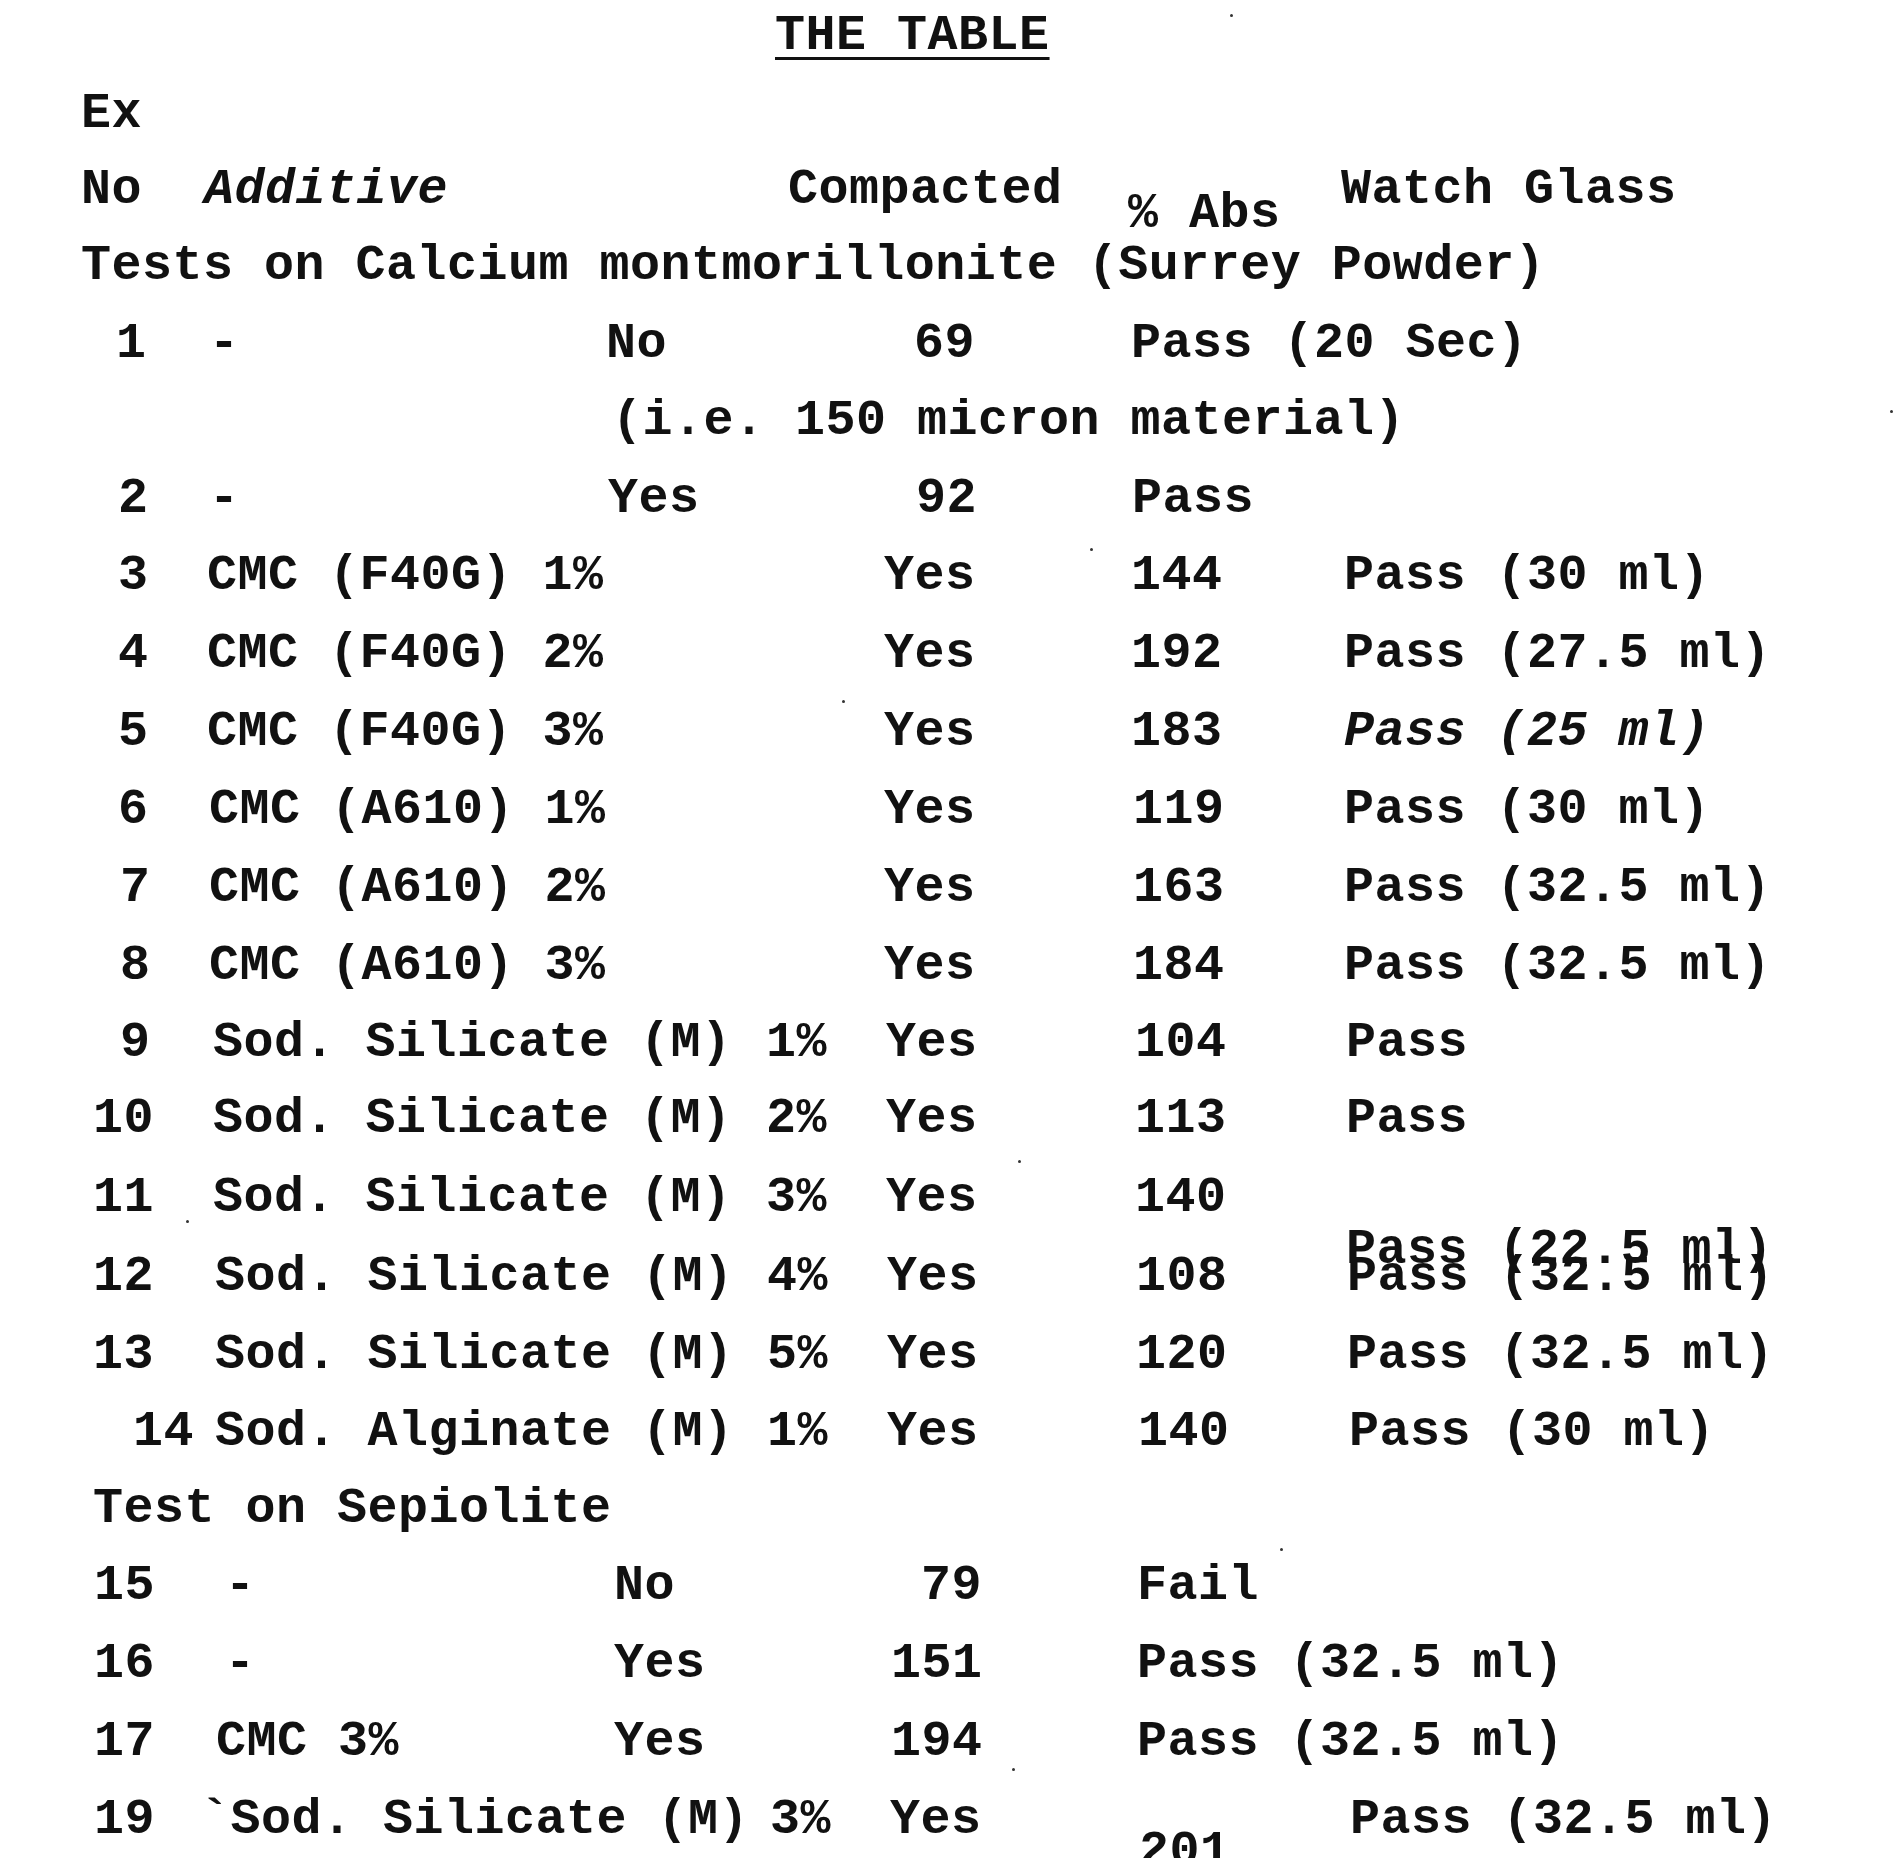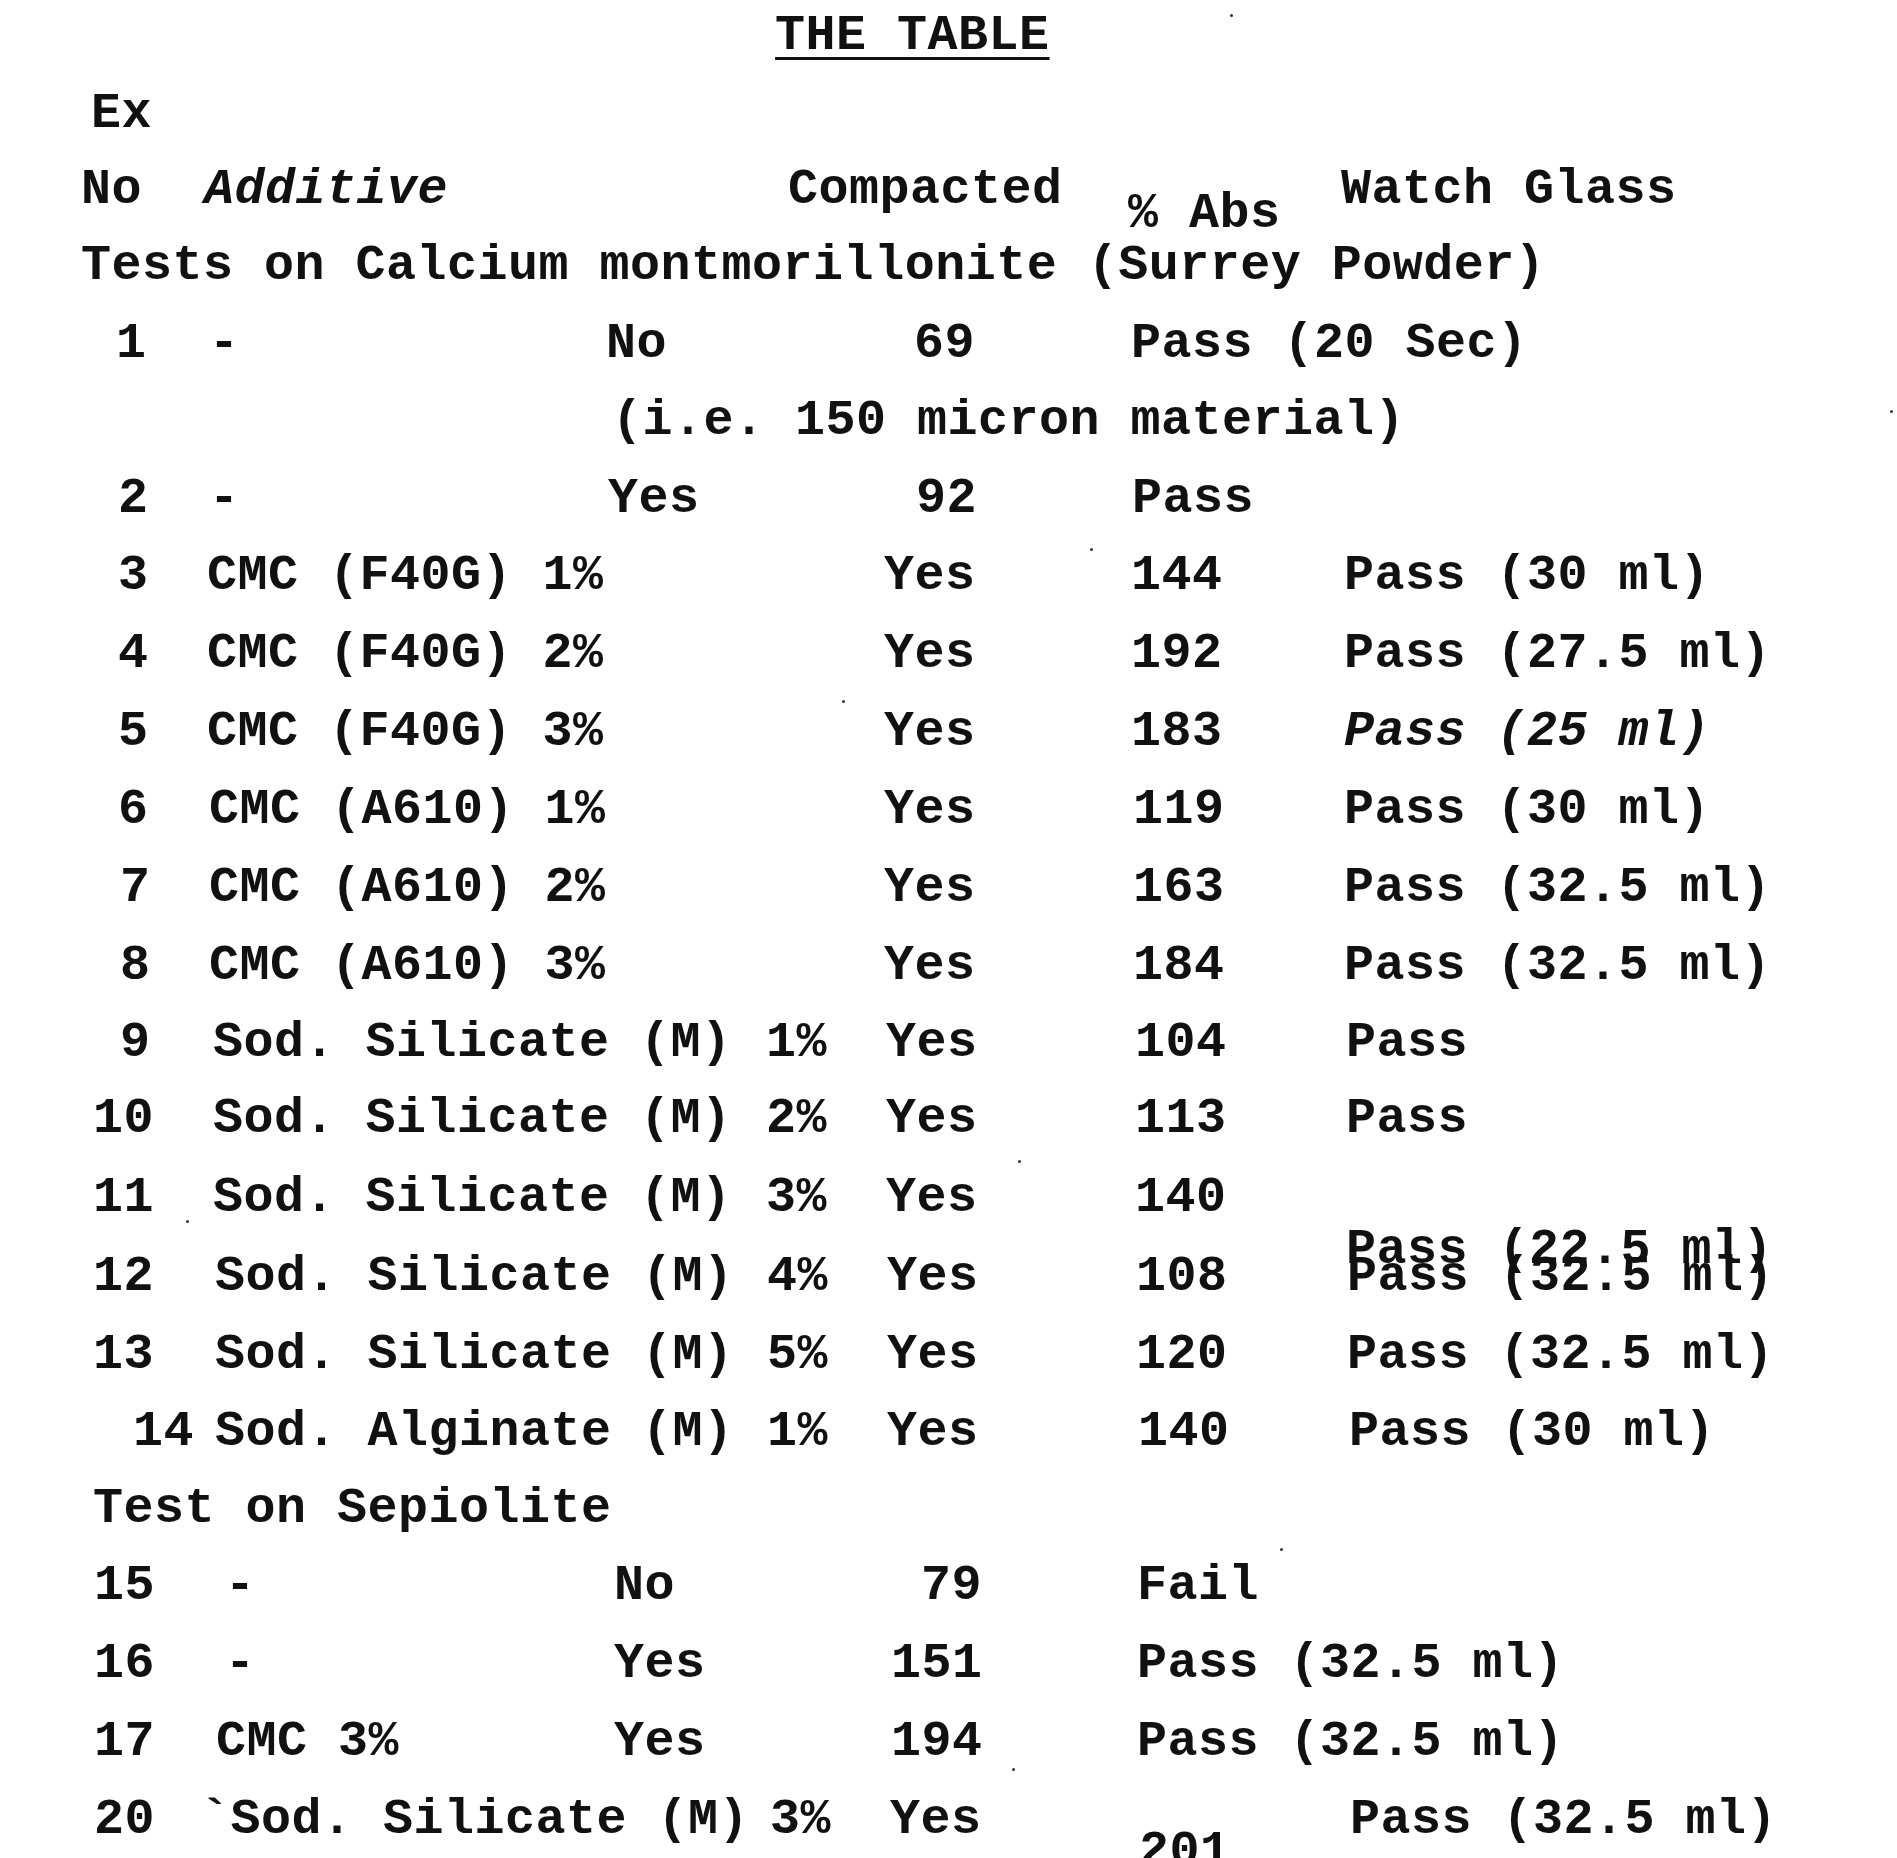--- a/index.html
+++ b/index.html
@@ -9,21 +9,21 @@
   .t { position: absolute; white-space: pre; font-size: 50px; line-height: 1;
        font-weight: bold; letter-spacing: 0.5px; transform: translateY(-50%); }
   .title { text-decoration: underline; text-underline-offset: 8px; text-decoration-thickness: 3px; }
   .speck { position: absolute; width: 3px; height: 3px; background: #333; border-radius: 50%; }
 </style>
 </head>
 <body>
 
 <div class="t title" style="left:775px; top:36px;">THE TABLE</div>
 
-<div class="t" style="left:81px; top:114px;margin-left:10px;">Ex</div>
+<div class="t" style="left:81px; top:114px;">Ex</div>
 <div class="t" style="left:81px; top:190px;">No</div>
 <div class="t" style="left:204px; top:190px;font-style:italic;">Additive</div>
 <div class="t" style="left:788px; top:190px;">Compacted</div>
 <div class="t" style="left:1128px; top:190px;margin-top:24px;">% Abs</div>
 <div class="t" style="left:1341px; top:190px;">Watch Glass</div>
 
 <div class="t" style="left:81px; top:266px;">Tests on Calcium montmorillonite (Surrey Powder)</div>
 
 <div>
   <div class="t" style="left:116px; top:344px;">1</div>
@@ -151,21 +151,21 @@
   <div class="t" style="left:1137px; top:1664px;">Pass (32.5 ml)</div>
 </div>
 <div>
   <div class="t" style="left:94px; top:1742px;">17</div>
   <div class="t" style="left:216px; top:1742px;">CMC 3%</div>
   <div class="t" style="left:614px; top:1742px;">Yes</div>
   <div class="t" style="left:891px; top:1742px;">194</div>
   <div class="t" style="left:1137px; top:1742px;">Pass (32.5 ml)</div>
 </div>
 <div>
-  <div class="t" style="left:94px; top:1820px;">20</div>
+  <div class="t" style="left:94px; top:1820px;">19</div>
   <div class="t" style="left:200px; top:1820px;">`Sod. Silicate (M)</div>
   <div class="t" style="left:770px; top:1820px;">3%</div>
   <div class="t" style="left:890px; top:1820px;">Yes</div>
   <div class="t" style="left:1139px; top:1820px;margin-top:32px;">201</div>
   <div class="t" style="left:1350px; top:1820px;">Pass (32.5 ml)</div>
 </div>
 
 <div class="speck" style="left:1230px; top:14px;"></div>
 <div class="speck" style="left:1090px; top:548px;"></div>
 <div class="speck" style="left:842px; top:700px;"></div>

